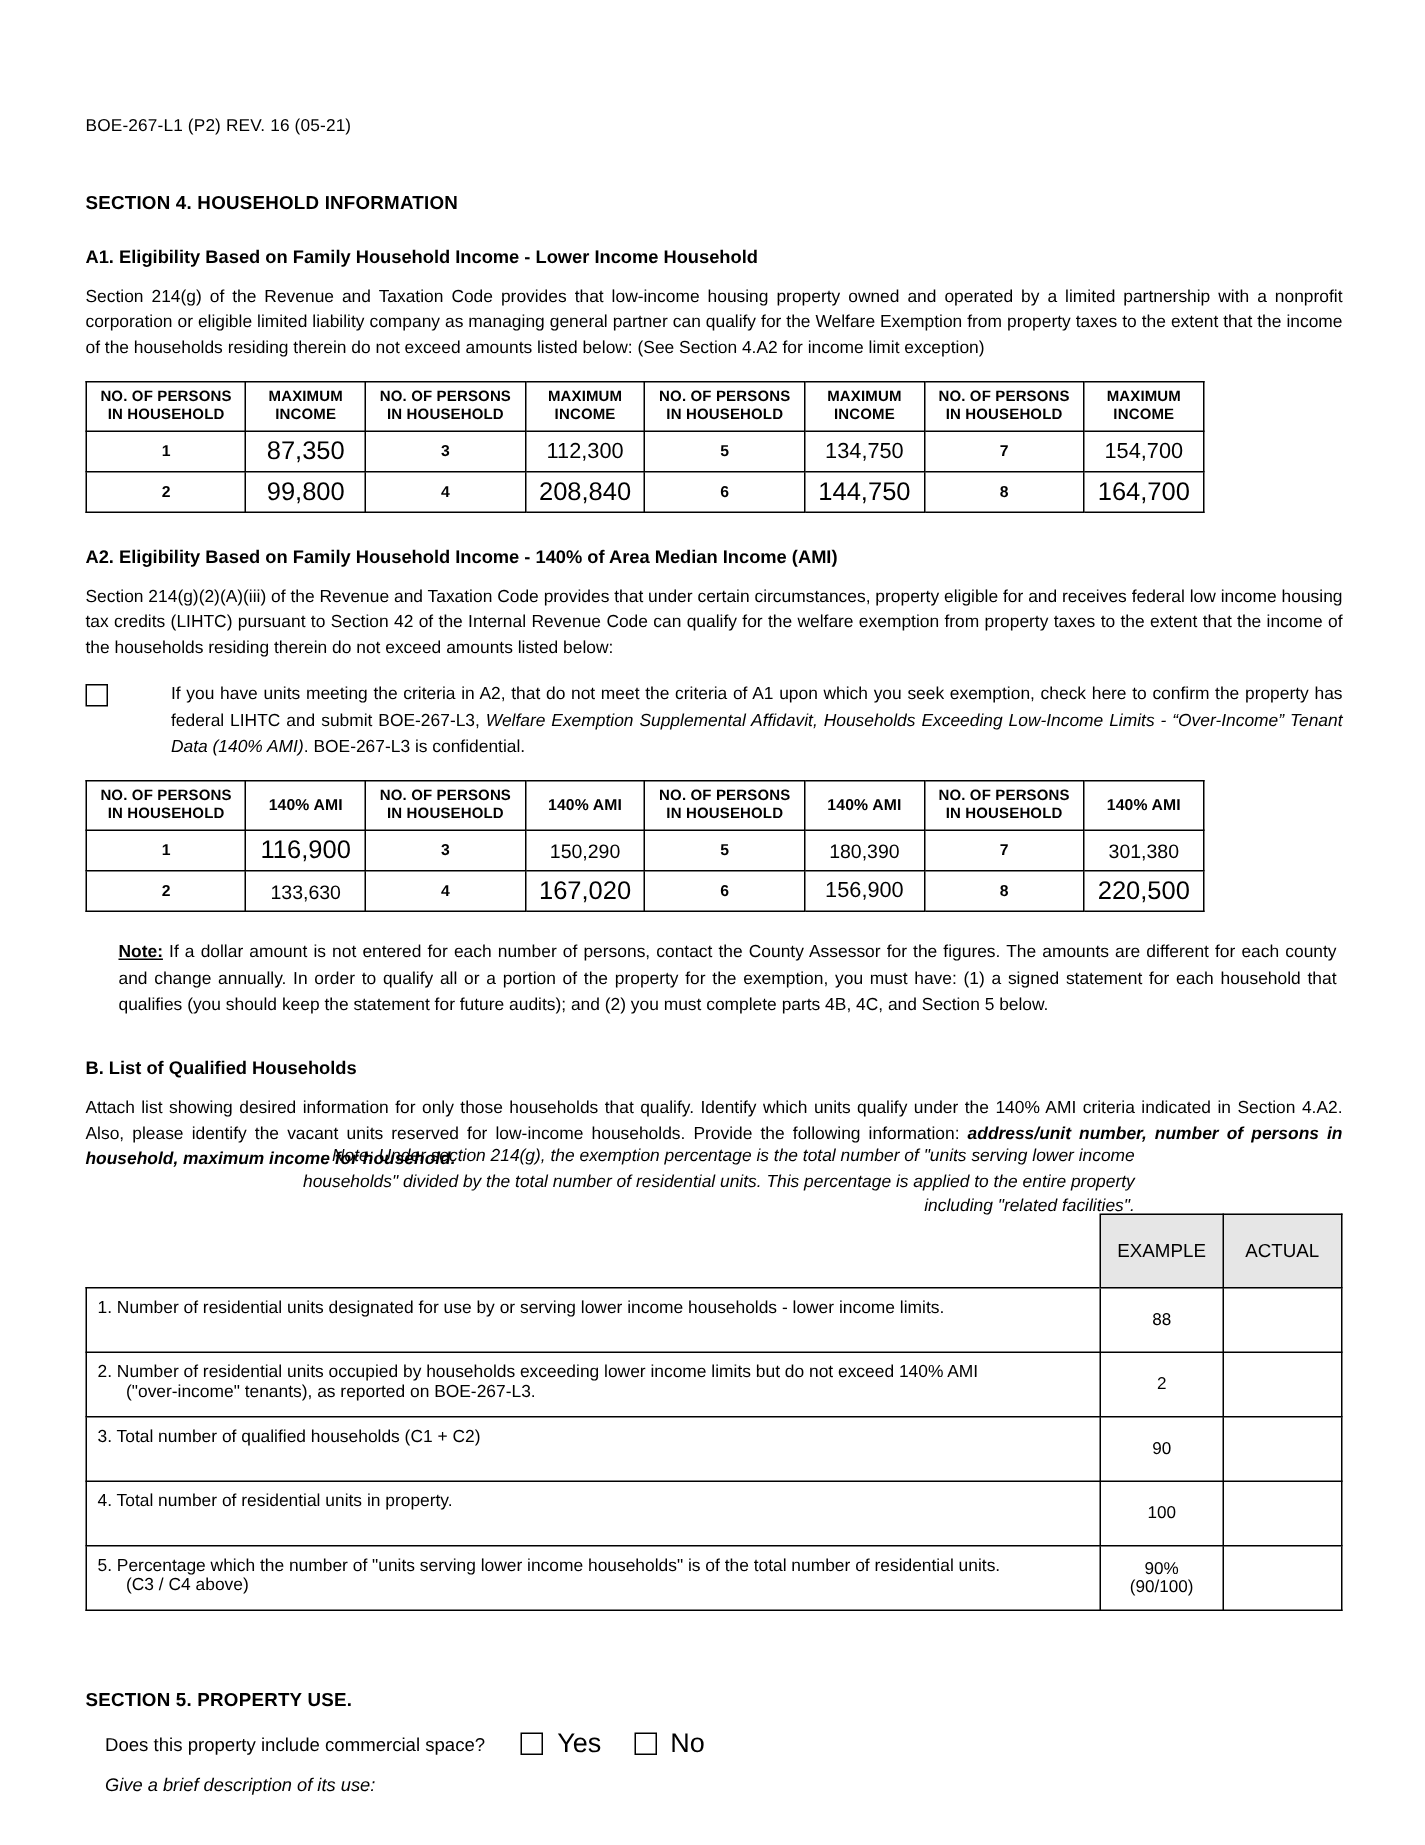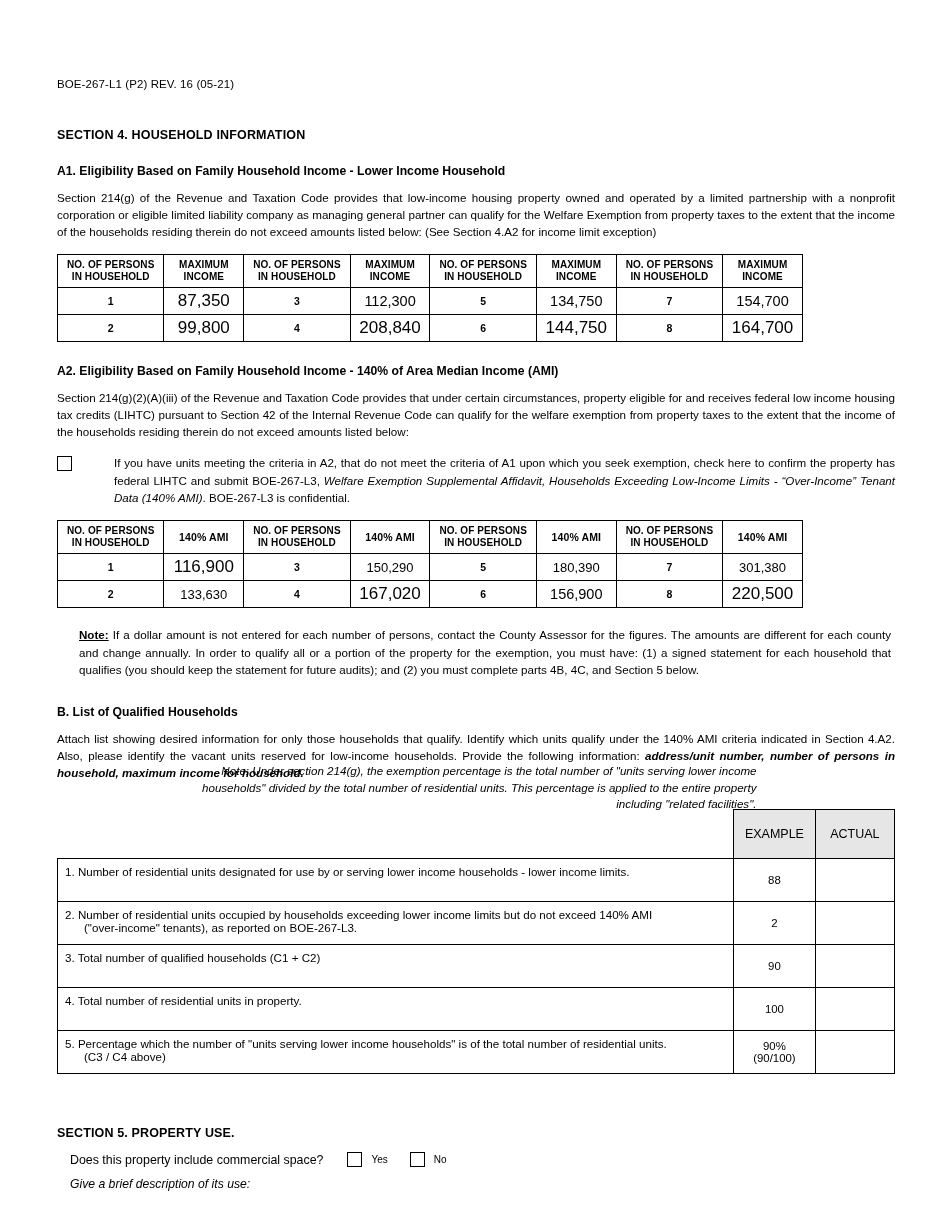--- a/index.html
+++ b/index.html
@@ -188,21 +188,21 @@
     align-items: center;
   }
   .sec5-q .qtext { margin-right: 24px; }
   .ybox {
     width: 13px; height: 13px;
     border: 1.3px solid #000;
     display: inline-block;
     background: #fff;
     margin-right: 9px;
   }
-  .ylabel { margin-right: 22px; font-size: 10px; }
+  .ylabel { margin-right: 22px; font-size: 18px; }
   .sec5-desc {
     margin-top: 10px;
     padding-left: 13px;
     font-size: 12.2px;
     font-style: italic;
   }
 </style>
 </head>
 <body>
 

